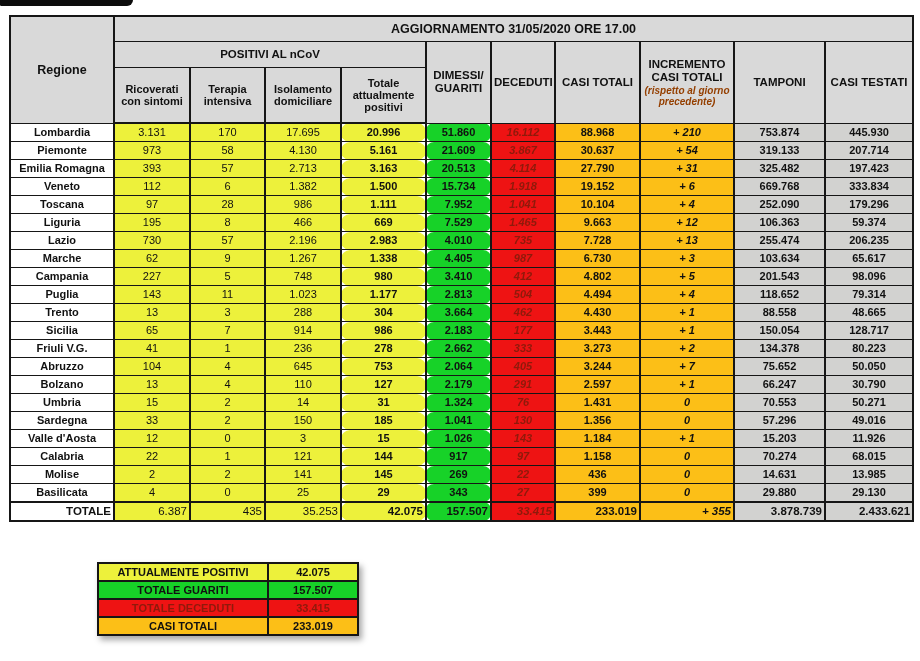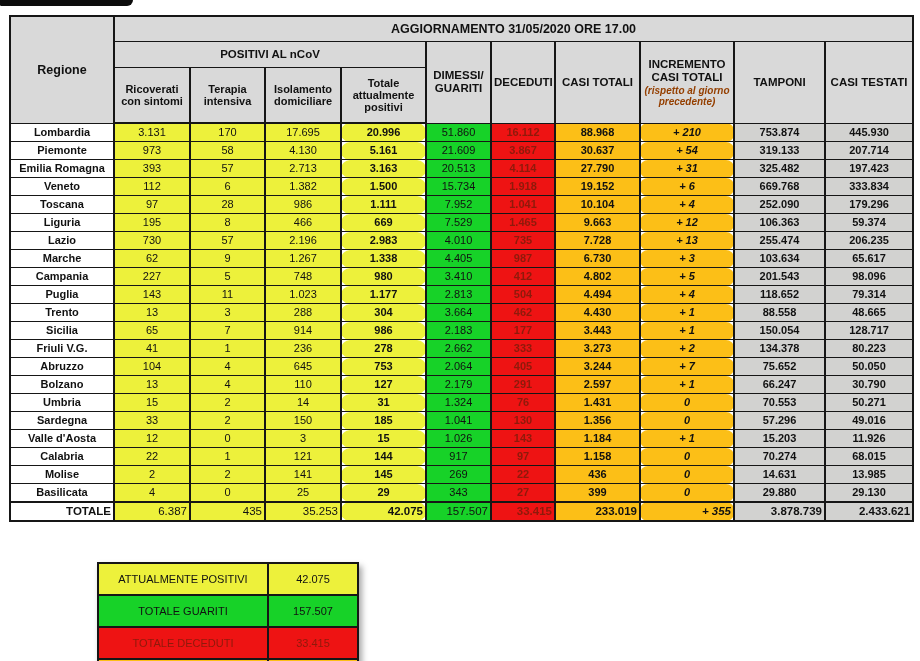--- a/index.html
+++ b/index.html
@@ -29,34 +29,34 @@
   table.main thead th{background:var(--gray-header);font-weight:bold;}
   tr.title-row th{height:24px;font-size:12.5px;}
   tr.group-row th{height:25px;font-size:11.5px;}
   tr.subhead th{height:54px;border-bottom-width:2px;}
   th.h-orange{background:var(--orange);}
   .h-note{display:block;font-weight:bold;font-style:italic;font-size:10px;color:var(--note-text);margin-top:1px;line-height:1.1;}
   table.main tbody td{height:17px;}
   .c-regione{background:#ffffff;font-weight:bold;font-size:11.5px;}
   .c-yellow{background:var(--yellow);}
   .c-yellow-b{background:var(--yellow);font-weight:bold;border-radius:9px;}
-  .c-green{background:var(--green);font-weight:normal;}
-  .c-red{background:var(--red);color:var(--deceduti-text);font-weight:bold;}
+  .c-green{background:var(--green);font-weight:bold;border-radius:8px;}
+  .c-red{background:var(--red);color:var(--deceduti-text);font-weight:bold;font-style:italic;}
   .c-orange{background:var(--orange);font-weight:bold;}
-  .c-orange-inc{background:var(--orange);font-weight:bold;font-style:italic;border-radius:8px;}
+  .c-orange-inc{background:var(--orange);font-weight:bold;font-style:italic;}
   .c-gray{background:var(--gray-cell);font-weight:bold;}
   tr.total td{border-top-width:2px;font-size:11.5px;text-align:right;}
   table.legend{
     position:absolute;left:97px;top:562px;border-collapse:collapse;
     border:2px solid var(--border);
     box-shadow:3px 4px 6px rgba(0,0,0,0.35);
   }
   table.legend td{
     border:2px solid var(--border);height:16px;text-align:center;
-    font-weight:normal;font-size:11px;padding:7px 4px;margin-left:6px;
+    font-weight:bold;font-size:11px;padding:0 4px;margin-left:6px;
   }
   .lg-label{width:160px;}
   .lg-value{width:80px;}
   .lg-yellow td{background:var(--yellow);}
   .lg-green td{background:var(--green);}
   .lg-red td{background:var(--red);color:var(--deceduti-text);}
   .lg-orange td{background:var(--orange);}
 </style>
 </head>
 <body>

